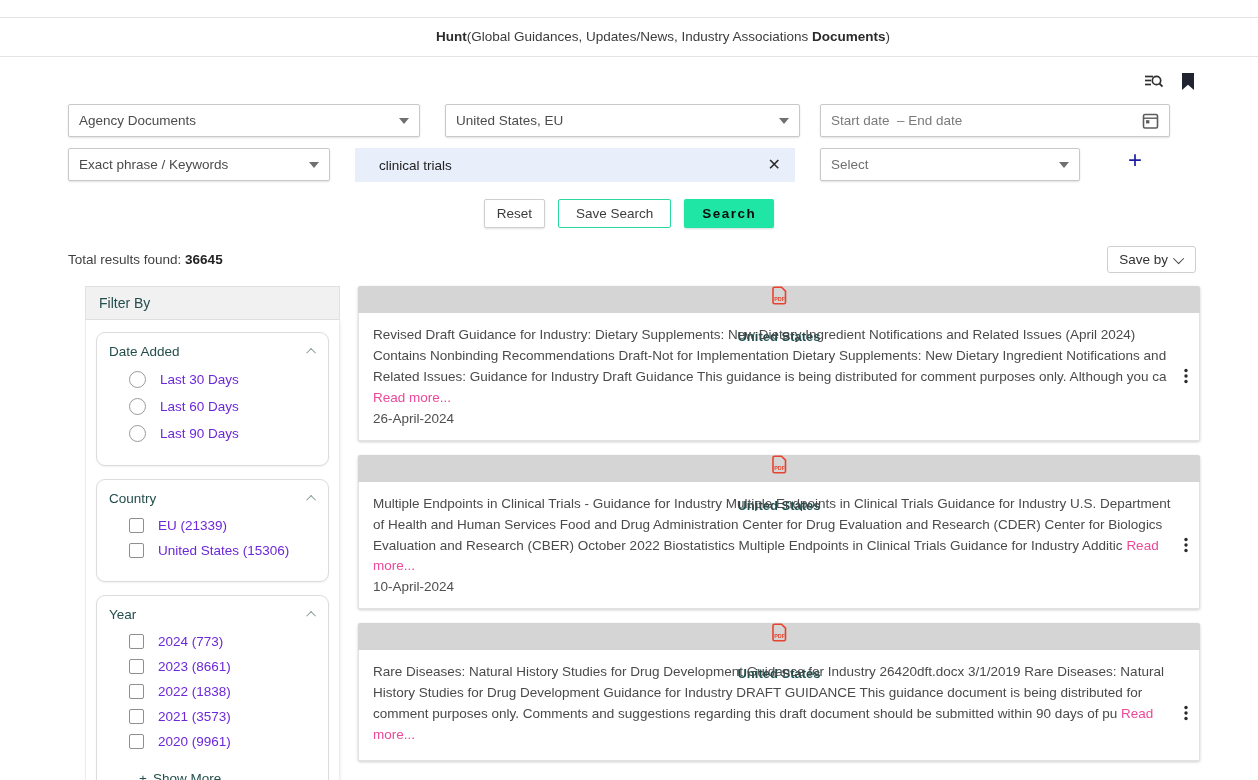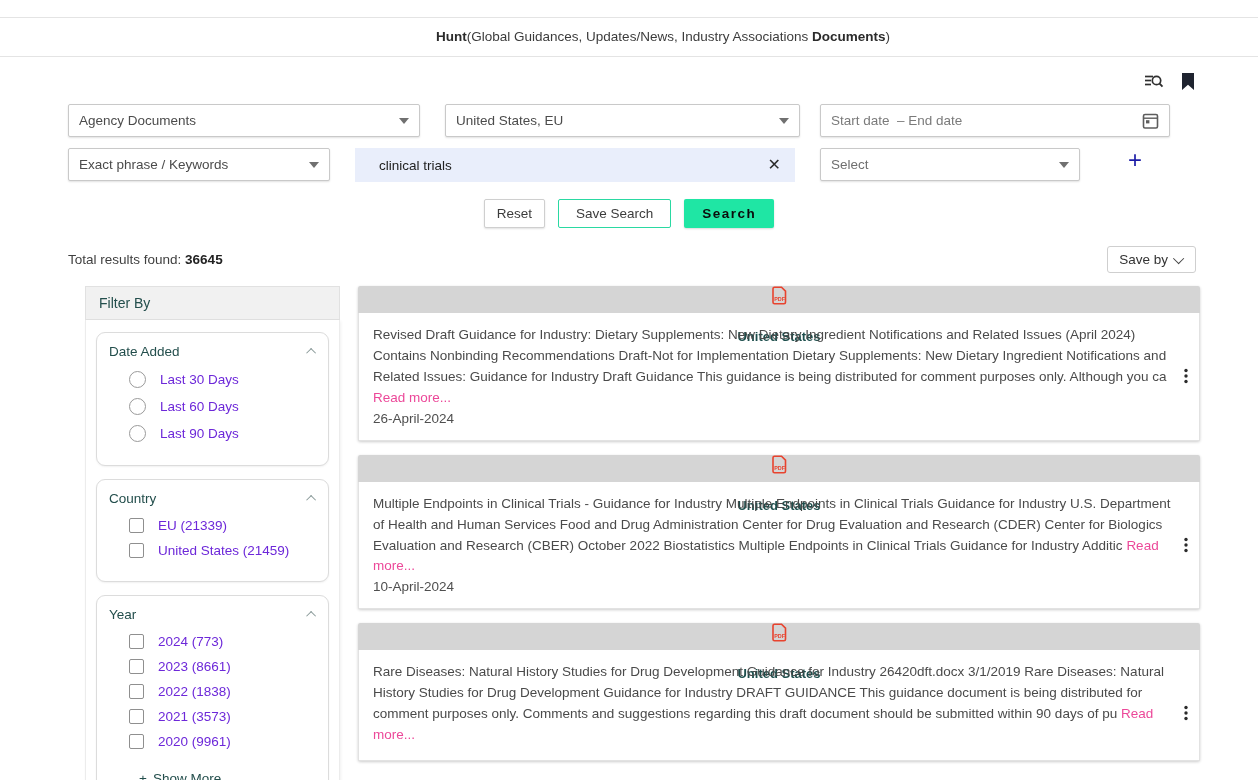--- a/index.html
+++ b/index.html
@@ -262,21 +262,21 @@
             <span class="fc-title">Country</span>
             <span class="chev-up"></span>
           </div>
           <div class="opt-list">
             <div class="opt-row">
               <span class="checkbox"></span>
               <span class="opt-label">EU (21339)</span>
             </div>
             <div class="opt-row">
               <span class="checkbox"></span>
-              <span class="opt-label">United States (21459)</span>
+              <span class="opt-label">United States (15306)</span>
             </div>
           </div>
         </div>
 
         <div class="filter-card">
           <div class="fc-head">
             <span class="fc-title">Year</span>
             <span class="chev-up"></span>
           </div>
           <div class="opt-list">

